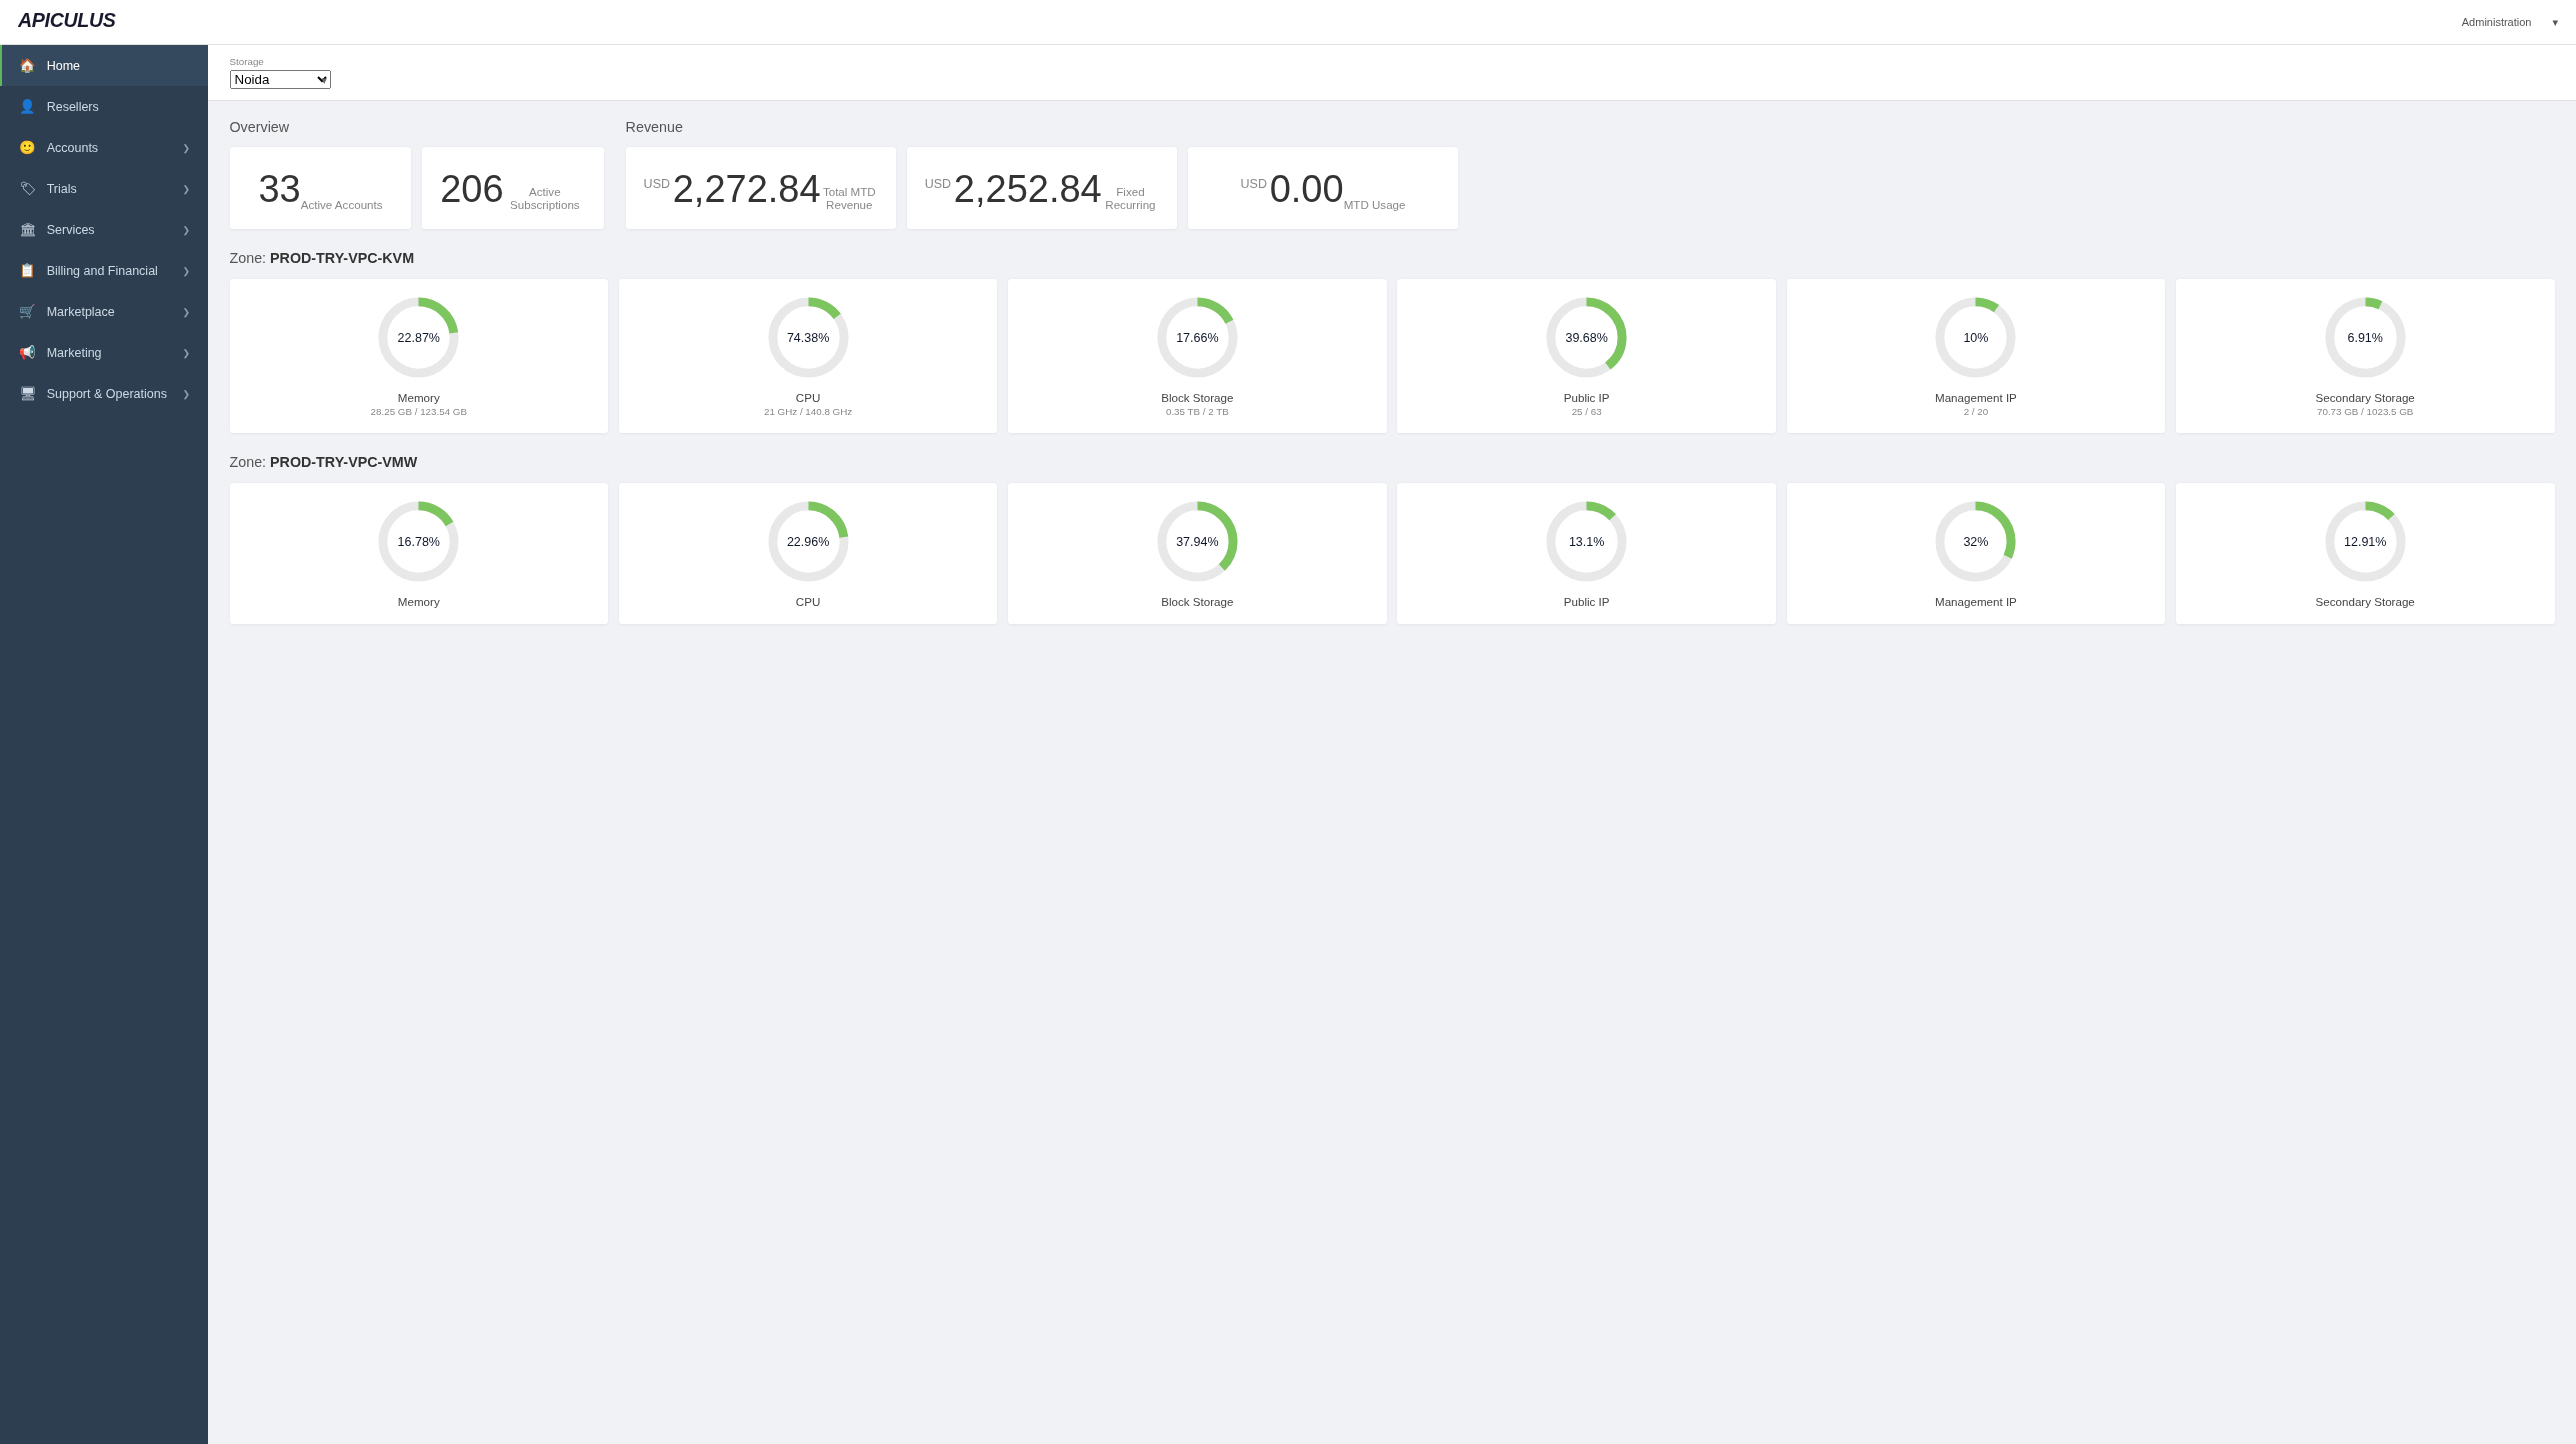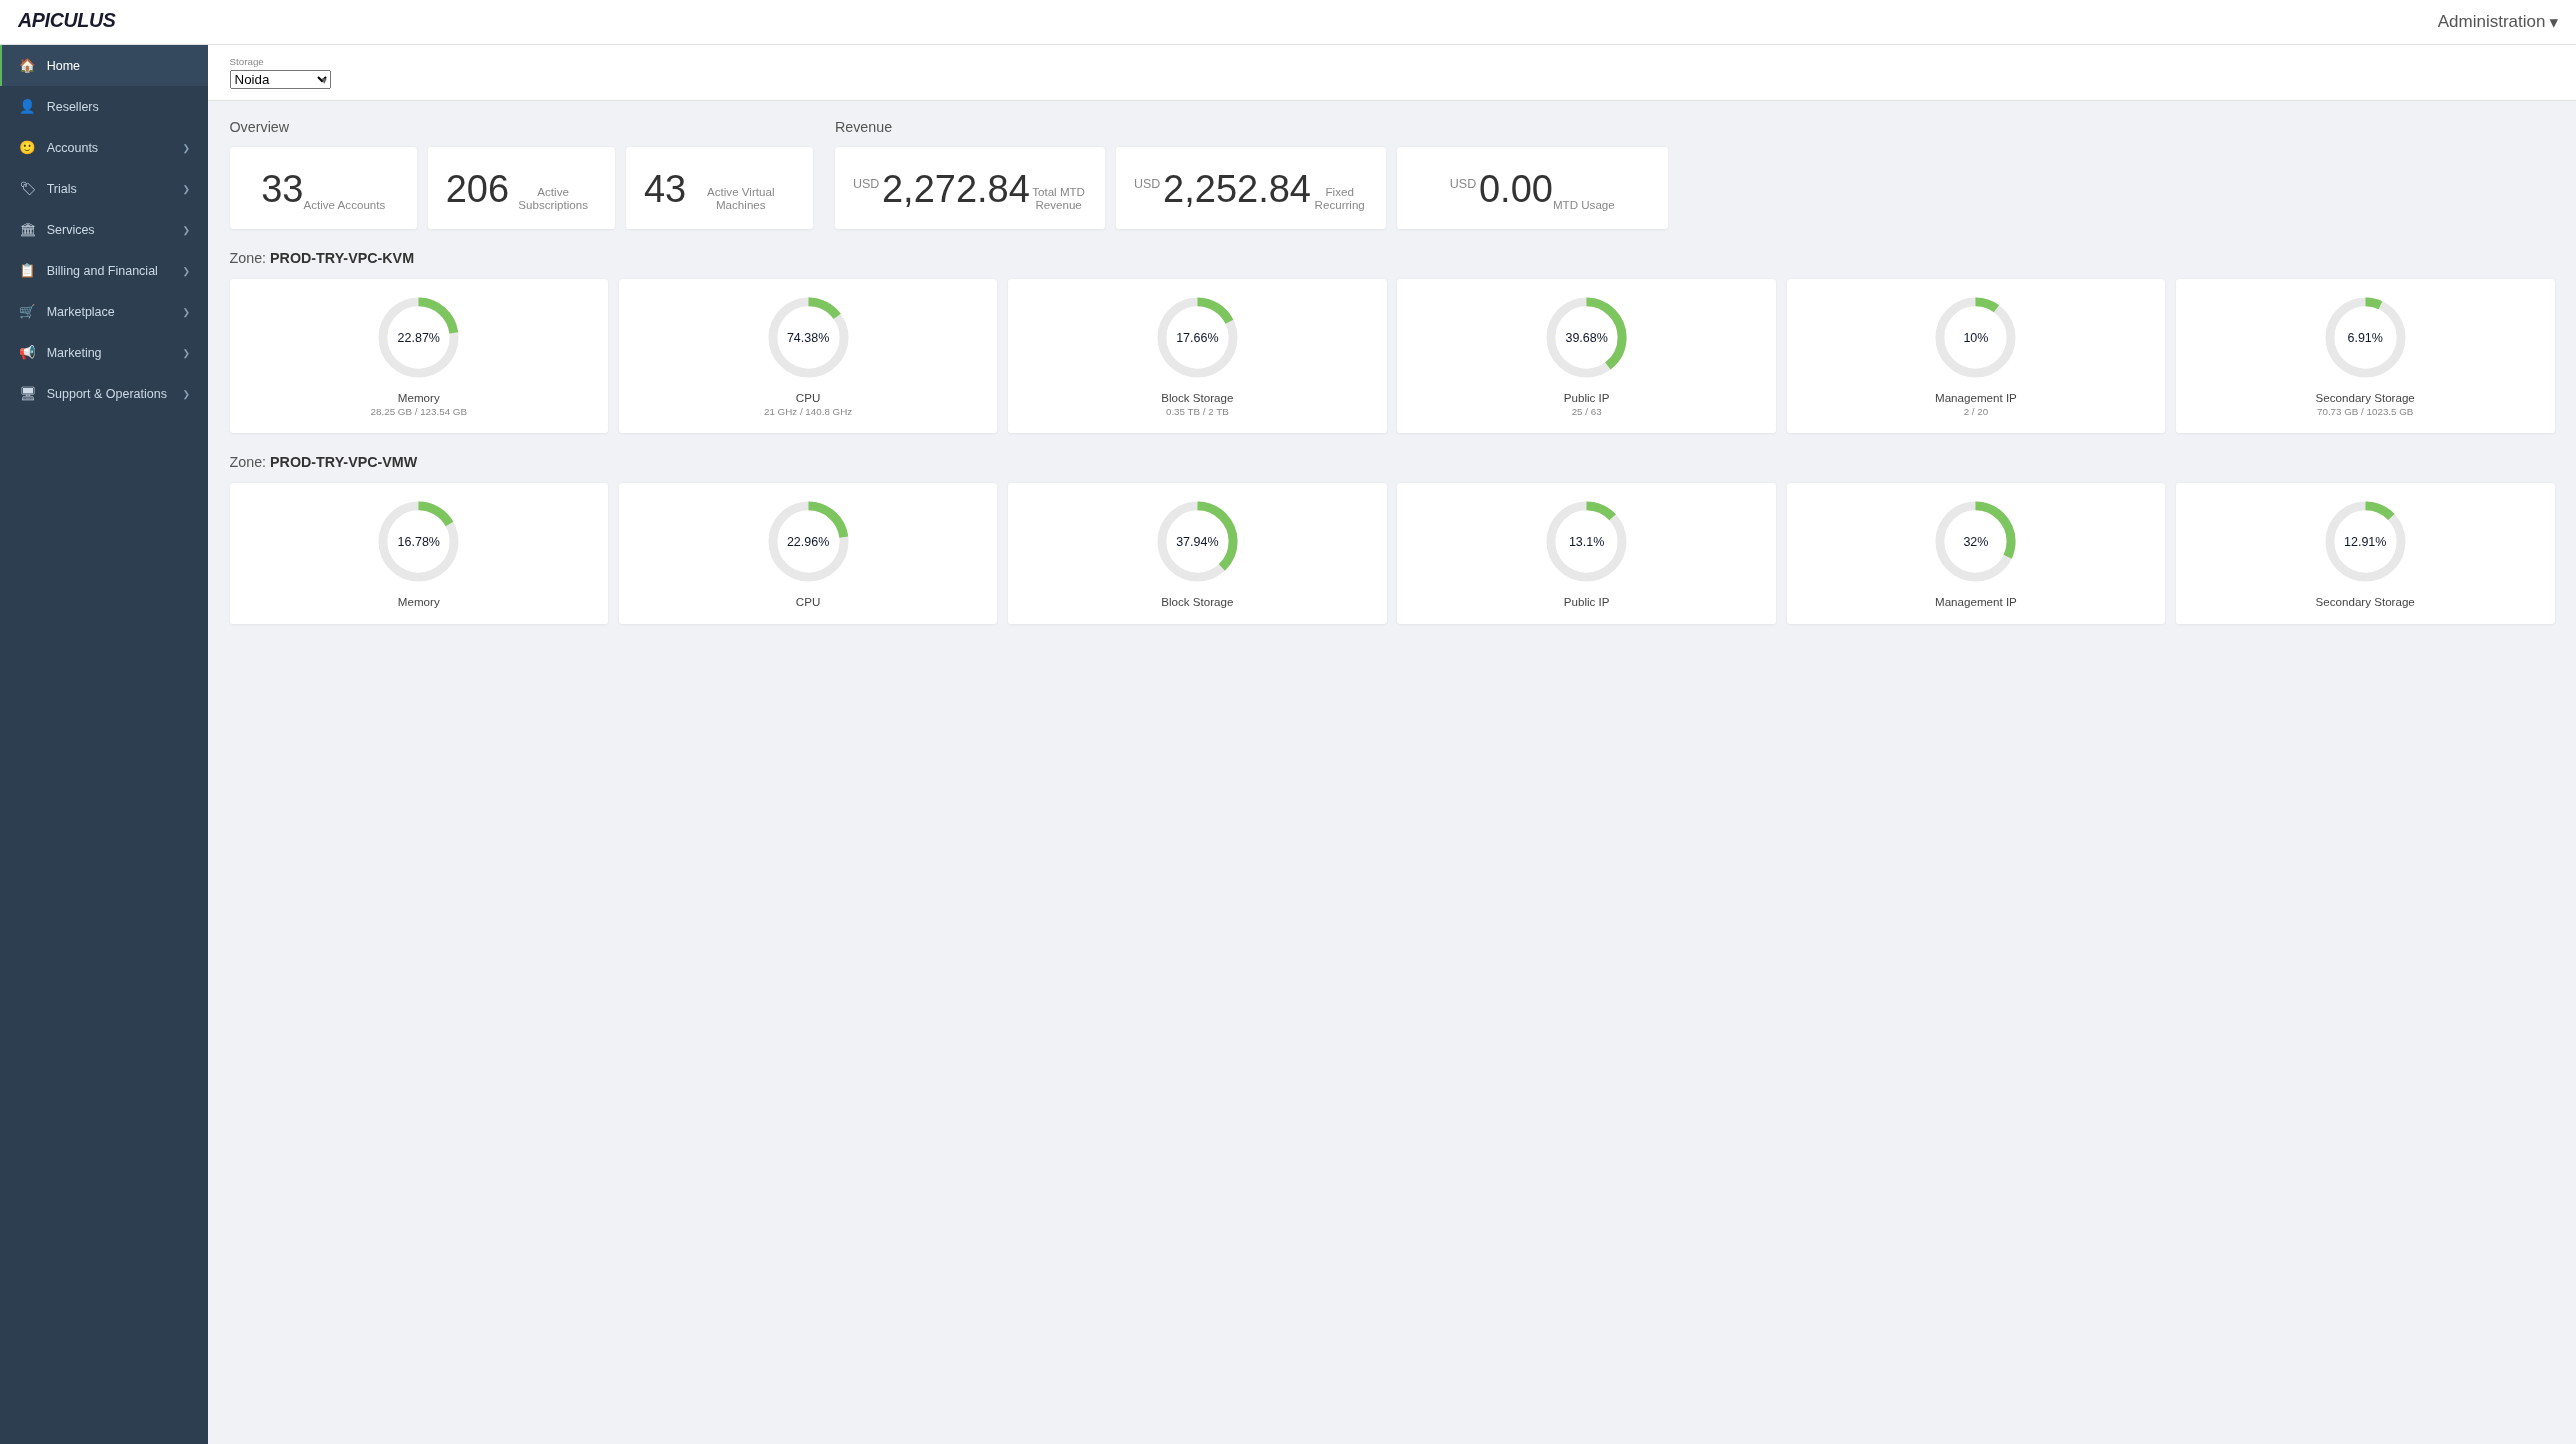--- a/index.html
+++ b/index.html
@@ -17,25 +17,25 @@
       flex-shrink: 0;
       z-index: 10;
     }
     .topbar-logo {
       font-size: 19.7px;
       font-weight: 800;
       color: #1a1a2e;
       letter-spacing: -0.4px;
     }
     .topbar-admin {
-      font-size: 17px;
+      font-size: 11px;
       color: #555;
       display: flex;
       align-items: center;
-      gap: 4px;
+      gap: 21px;
       cursor: pointer;
     }
 
     
     .main-layout {
       display: flex;
       flex: 1;
       overflow: hidden;
     }
 
@@ -335,24 +335,20 @@
           <div class="section-header">Overview</div>
           <div class="overview-cards" id="overview-cards" style="display:flex; gap:10.7px;">
               <div class="stat-card" style="min-width: 143px;">
       <div class="stat-number">33</div>
       <div class="stat-label">Active Accounts</div>
     </div>
               <div class="stat-card" style="min-width: 143px;">
       <div class="stat-number">206</div>
       <div class="stat-label">Active Subscriptions</div>
     </div>
-              <div class="stat-card" style="min-width: 143px;">
-      <div class="stat-number">43</div>
-      <div class="stat-label">Active Virtual Machines</div>
-    </div>
             </div>
         </div>
 
         <div>
           <div class="section-header">Revenue</div>
           <div class="revenue-cards" id="revenue-cards" style="display:flex; gap:10.7px;">
               <div class="stat-card" style="min-width: 143px;">
       <div class="stat-number">
         <span class="usd-label">USD</span>2,272.84
       </div>

